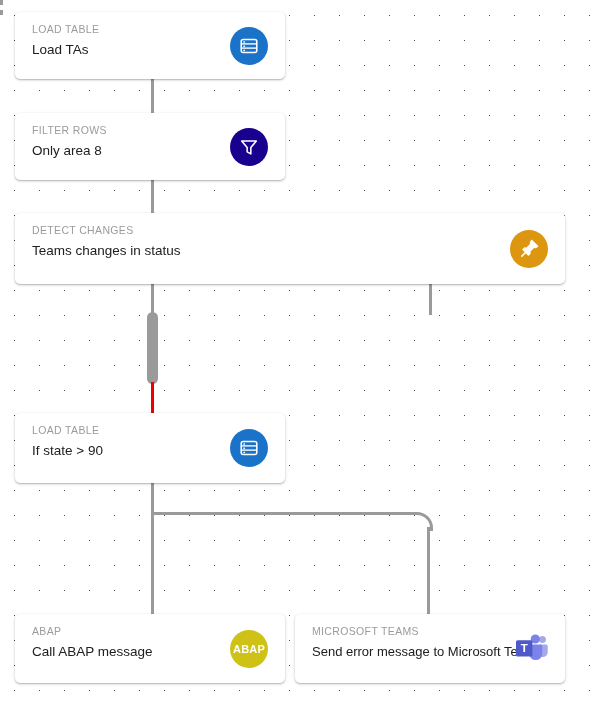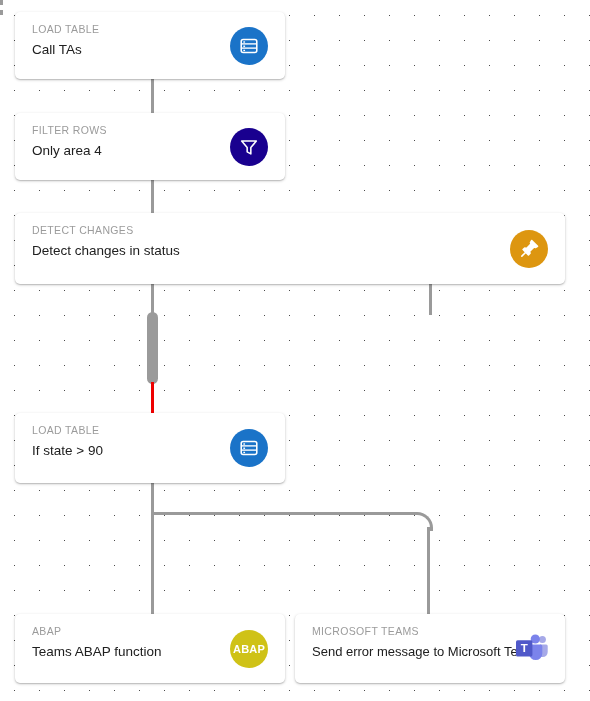--- a/index.html
+++ b/index.html
@@ -123,50 +123,50 @@
   <div class="conn conn-h" style="left:151px; top:512px; width:266px;"></div>
 
   <div class="conn-corner" style="left:414px; top:512px; width:16px; height:16px;"></div>
 
   <div class="conn conn-v" style="left:427px; top:527px; height:88px;"></div>
 
   <div class="conn-dashed" style="left:151px; top:683px; height:18px;"></div>
 
   <div class="node" style="left:15px; top:12px; width:270px; height:67px;">
     <div class="node-kicker">LOAD TABLE</div>
-    <div class="node-title">Call TAs</div>
+    <div class="node-title">Load TAs</div>
     <div class="node-icon">
       <div class="circle-icon" style="background:#1a73c8;">
         <svg width="22" height="22" viewBox="0 0 24 24" aria-hidden="true">
           <rect x="3.5" y="5" width="17" height="14" rx="2.2" fill="none" stroke="#ffffff" stroke-width="1.7"></rect>
           <line x1="3.5" y1="9.7" x2="20.5" y2="9.7" stroke="#ffffff" stroke-width="1.5"></line>
           <line x1="3.5" y1="14.3" x2="20.5" y2="14.3" stroke="#ffffff" stroke-width="1.5"></line>
           <rect x="5.8" y="6.9" width="1.9" height="1.5" fill="#ffffff"></rect>
           <rect x="5.8" y="11.5" width="1.9" height="1.5" fill="#ffffff"></rect>
           <rect x="5.8" y="16.1" width="1.9" height="1.5" fill="#ffffff"></rect>
         </svg>
       </div>
     </div>
   </div>
 
   <div class="node" style="left:15px; top:113px; width:270px; height:67px;">
     <div class="node-kicker">FILTER ROWS</div>
-    <div class="node-title">Only area 4</div>
+    <div class="node-title">Only area 8</div>
     <div class="node-icon">
       <div class="circle-icon" style="background:#19008f;">
         <svg width="22" height="22" viewBox="0 0 24 24" aria-hidden="true">
           <path d="M4 5.5 H20 L14 12.6 V19.5 L10 17.3 V12.6 Z" fill="none" stroke="#ffffff" stroke-width="1.7" stroke-linejoin="round"></path>
         </svg>
       </div>
     </div>
   </div>
 
   <div class="node" style="left:15px; top:213px; width:550px; height:71px;text-align:right;">
     <div class="node-kicker">DETECT CHANGES</div>
-    <div class="node-title">Detect changes in status</div>
+    <div class="node-title">Teams changes in status</div>
     <div class="node-icon">
       <div class="circle-icon" style="background:#dd9610;">
         <svg width="23" height="23" viewBox="0 0 24 24" aria-hidden="true">
           <g stroke="#ffffff" stroke-width="1.6" fill="none" stroke-linecap="round" stroke-linejoin="round">
             <path d="M14.3 3.6 L20.4 9.7 L18.2 11.0 L16.8 10.3
                      L12.0 15.1 L12.6 17.0 L10.9 18.7 L5.3 13.1
                      L7.0 11.4 L8.9 12.0 L13.7 7.2 L13.0 5.8 Z" fill="#ffffff" stroke="#ffffff"></path>
             <line x1="8.4" y1="15.6" x2="4.0" y2="20.0"></line>
           </g>
         </svg>
@@ -187,21 +187,21 @@
           <rect x="5.8" y="6.9" width="1.9" height="1.5" fill="#ffffff"></rect>
           <rect x="5.8" y="11.5" width="1.9" height="1.5" fill="#ffffff"></rect>
           <rect x="5.8" y="16.1" width="1.9" height="1.5" fill="#ffffff"></rect>
         </svg>
       </div>
     </div>
   </div>
 
   <div class="node" style="left:15px; top:614px; width:270px; height:69px;">
     <div class="node-kicker">ABAP</div>
-    <div class="node-title">Teams ABAP function</div>
+    <div class="node-title">Call ABAP message</div>
     <div class="node-icon">
       <div class="circle-icon" style="background:#cfc217;">
         <span class="abap-label">ABAP</span>
       </div>
     </div>
   </div>
 
   <div class="node" style="left:295px; top:614px; width:270px; height:69px;">
     <div class="node-kicker">MICROSOFT TEAMS</div>
     <div class="node-title" style="font-size:13px;">Send error message to Microsoft Teams</div>

